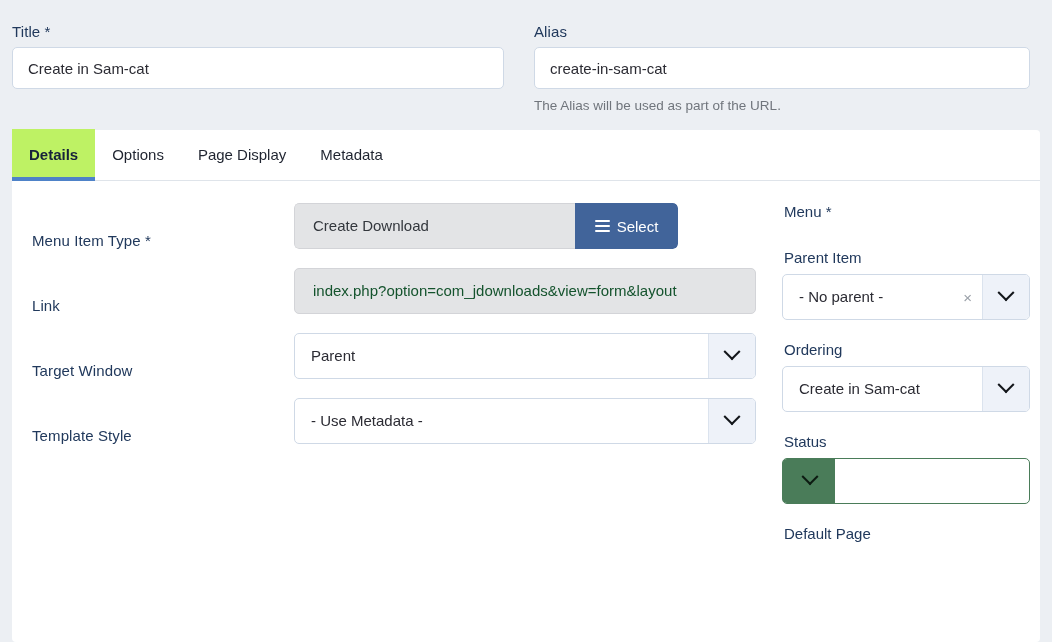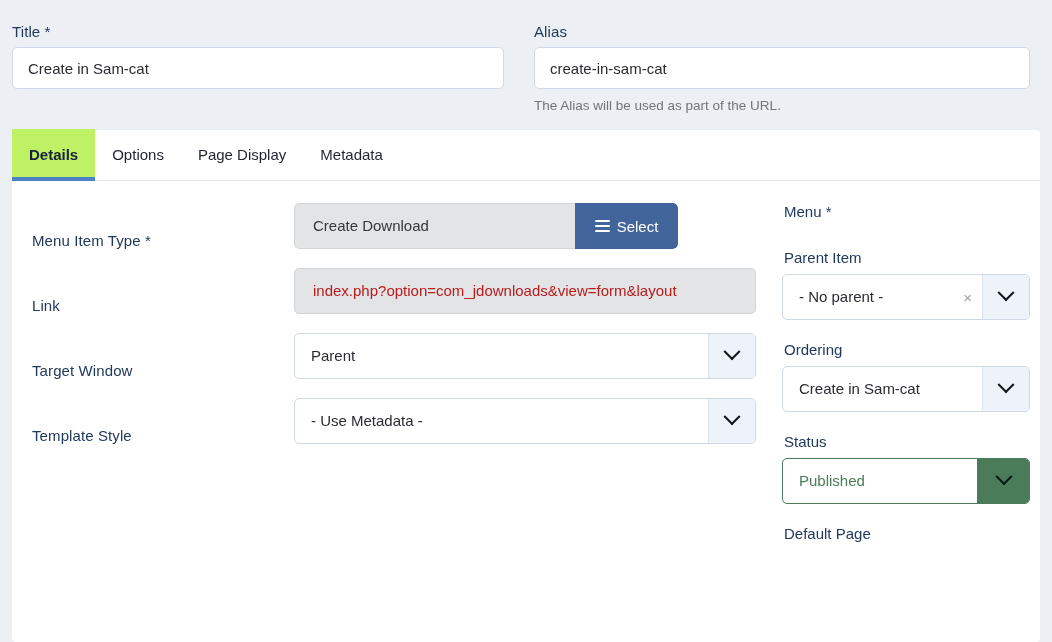--- a/index.html
+++ b/index.html
@@ -176,21 +176,21 @@
 
   .link-readonly {
     width: 462px;
     height: 46px;
     background: #e3e4e6;
     border: 1px solid #d3d4d8;
     border-radius: 5px;
     padding: 0 18px;
     line-height: 44px;
     font-size: 15px;
-    color: #b91c1c;
+    color: #14532d;
     white-space: nowrap;
     overflow: hidden;
   }
 
   
   .sel {
     position: relative;
     display: flex;
     align-items: stretch;
     height: 46px;
@@ -371,21 +371,20 @@
         <div class="sel-val">Create in Sam-cat</div>
         <div class="sel-arrow">
           <span class="chev"></span>
         </div>
       </div>
     </div>
 
     <div class="side-field">
       <label class="side-label">Status</label>
       <div class="sel status">
-        <div class="sel-val">Published</div>
         <div class="sel-arrow">
           <span class="chev"></span>
         </div>
       </div>
     </div>
 
     <div>
       <label class="cut-label">Default Page</label>
     </div>
 

